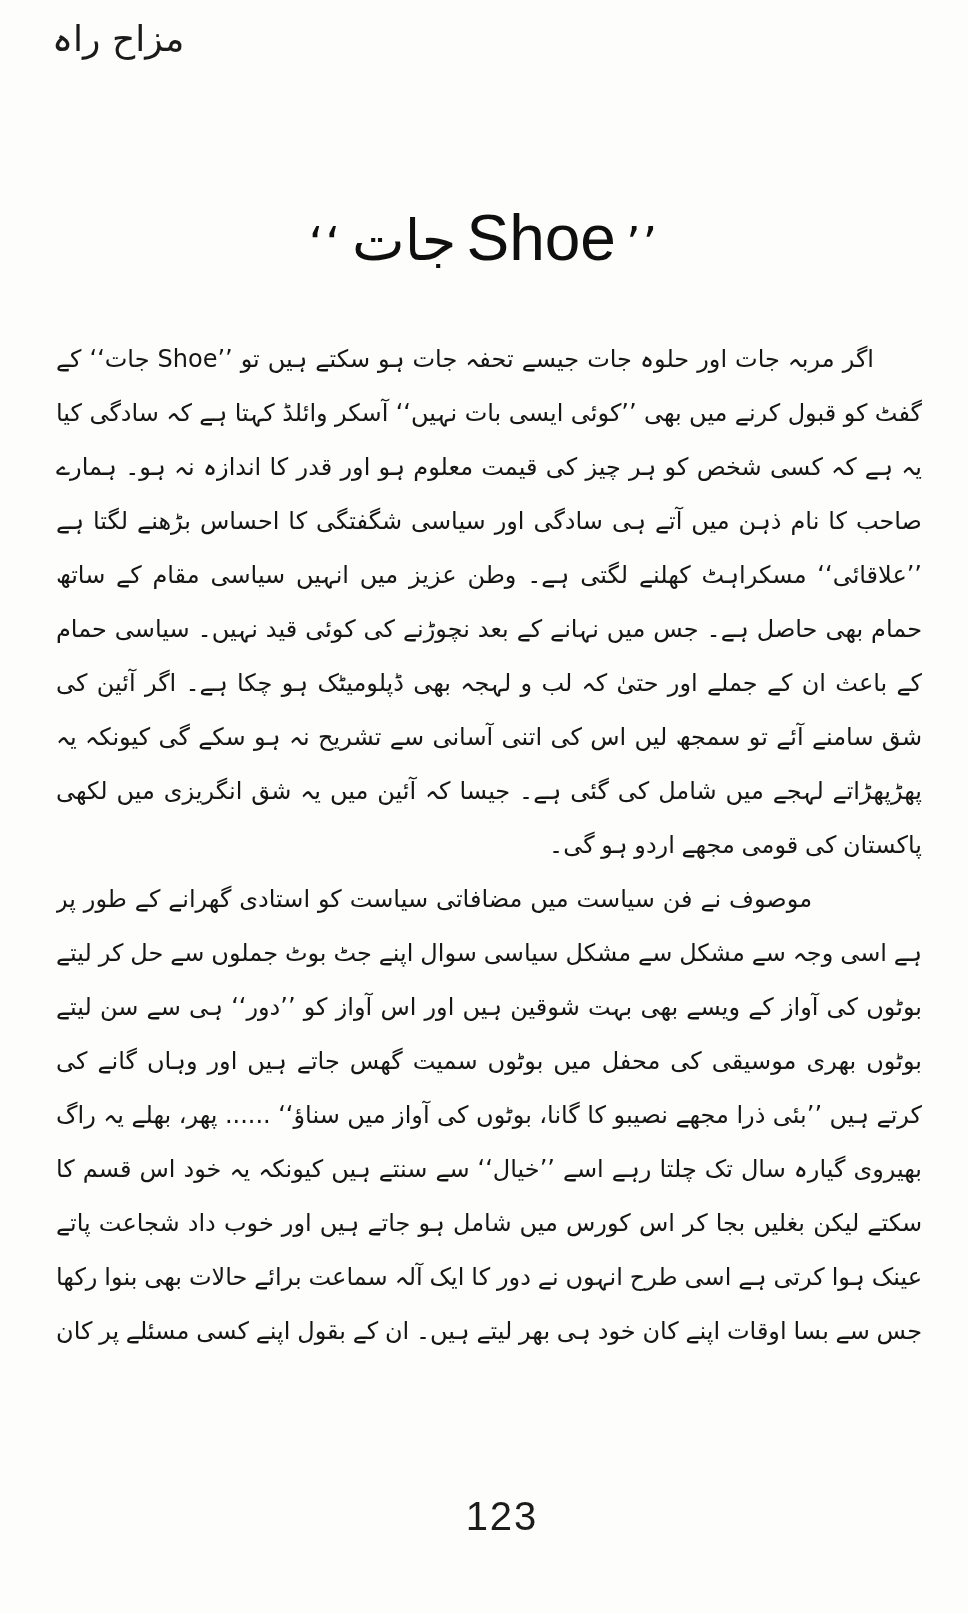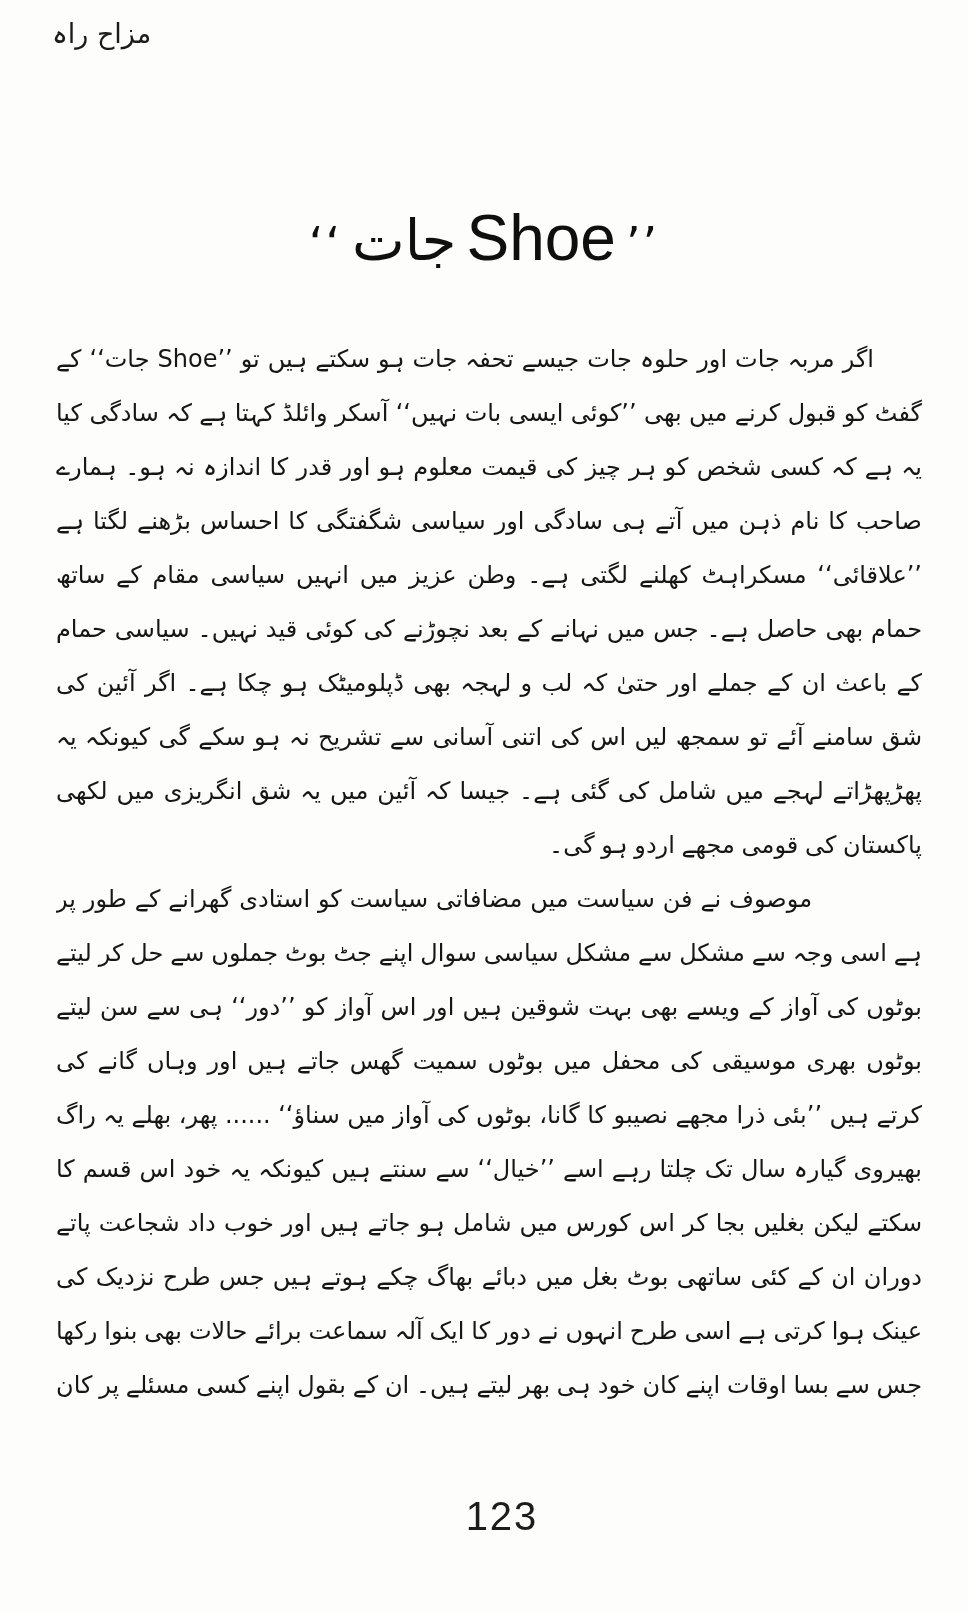--- a/index.html
+++ b/index.html
@@ -8,21 +8,21 @@
     width:968px;height:1613px;
     background:#fdfdfb;
     color:#141414;
     font-family:"DejaVu Sans","Liberation Sans",sans-serif;
     overflow:hidden;
     margin:0 auto;
   }
   .running-head{
     position:absolute;
     top:18px;left:52px;
-    font-size:27px;
+    font-size:36px;
     direction:rtl;
     color:#1b1b1b;
     text-align:center;
   }
   .chapter-title{
     position:absolute;
     top:176px;left:0;
     width:100%;
     display:flex;
     flex-direction:row;
@@ -95,21 +95,20 @@
     </div>
 
     <div>
       <div class="line indent-lg">موصوف نے فن سیاست میں مضافاتی سیاست کو استادی گھرانے کے طور پر اختیار کیا ہوا</div>
       <div class="line">ہے اسی وجہ سے مشکل سے مشکل سیاسی سوال اپنے جٹ بوٹ جملوں سے حل کر لیتے ہیں۔ یہ</div>
       <div class="line">بوٹوں کی آواز کے ویسے بھی بہت شوقین ہیں اور اس آواز کو ’’دور‘‘ ہی سے سن لیتے ہیں اور اس</div>
       <div class="line">بوٹوں بھری موسیقی کی محفل میں بوٹوں سمیت گھس جاتے ہیں اور وہاں گانے کی پہلی فرمائش ایسے</div>
       <div class="line">کرتے ہیں ’’بئی ذرا مجھے نصیبو کا گانا، بوٹوں کی آواز میں سناؤ‘‘ ...... پھر، بھلے یہ راگ بوٹ</div>
       <div class="line">بھیروی گیارہ سال تک چلتا رہے اسے ’’خیال‘‘ سے سنتے ہیں کیونکہ یہ خود اس قسم کا راگ گا نہیں</div>
       <div class="line">سکتے لیکن بغلیں بجا کر اس کورس میں شامل ہو جاتے ہیں اور خوب داد شجاعت پاتے ہیں۔ اسی</div>
-      <div class="line">دوران ان کے کئی ساتھی بوٹ بغل میں دبائے بھاگ چکے ہوتے ہیں جس طرح نزدیک کی</div>
       <div class="line">عینک ہوا کرتی ہے اسی طرح انہوں نے دور کا ایک آلہ سماعت برائے حالات بھی بنوا رکھا ہے</div>
       <div class="line">جس سے بسا اوقات اپنے کان خود ہی بھر لیتے ہیں۔ ان کے بقول اپنے کسی مسئلے پر کان دھرنا</div>
     </div>
 
   </div>
 
   <div class="page-number">123</div>
 
 </div>
 

